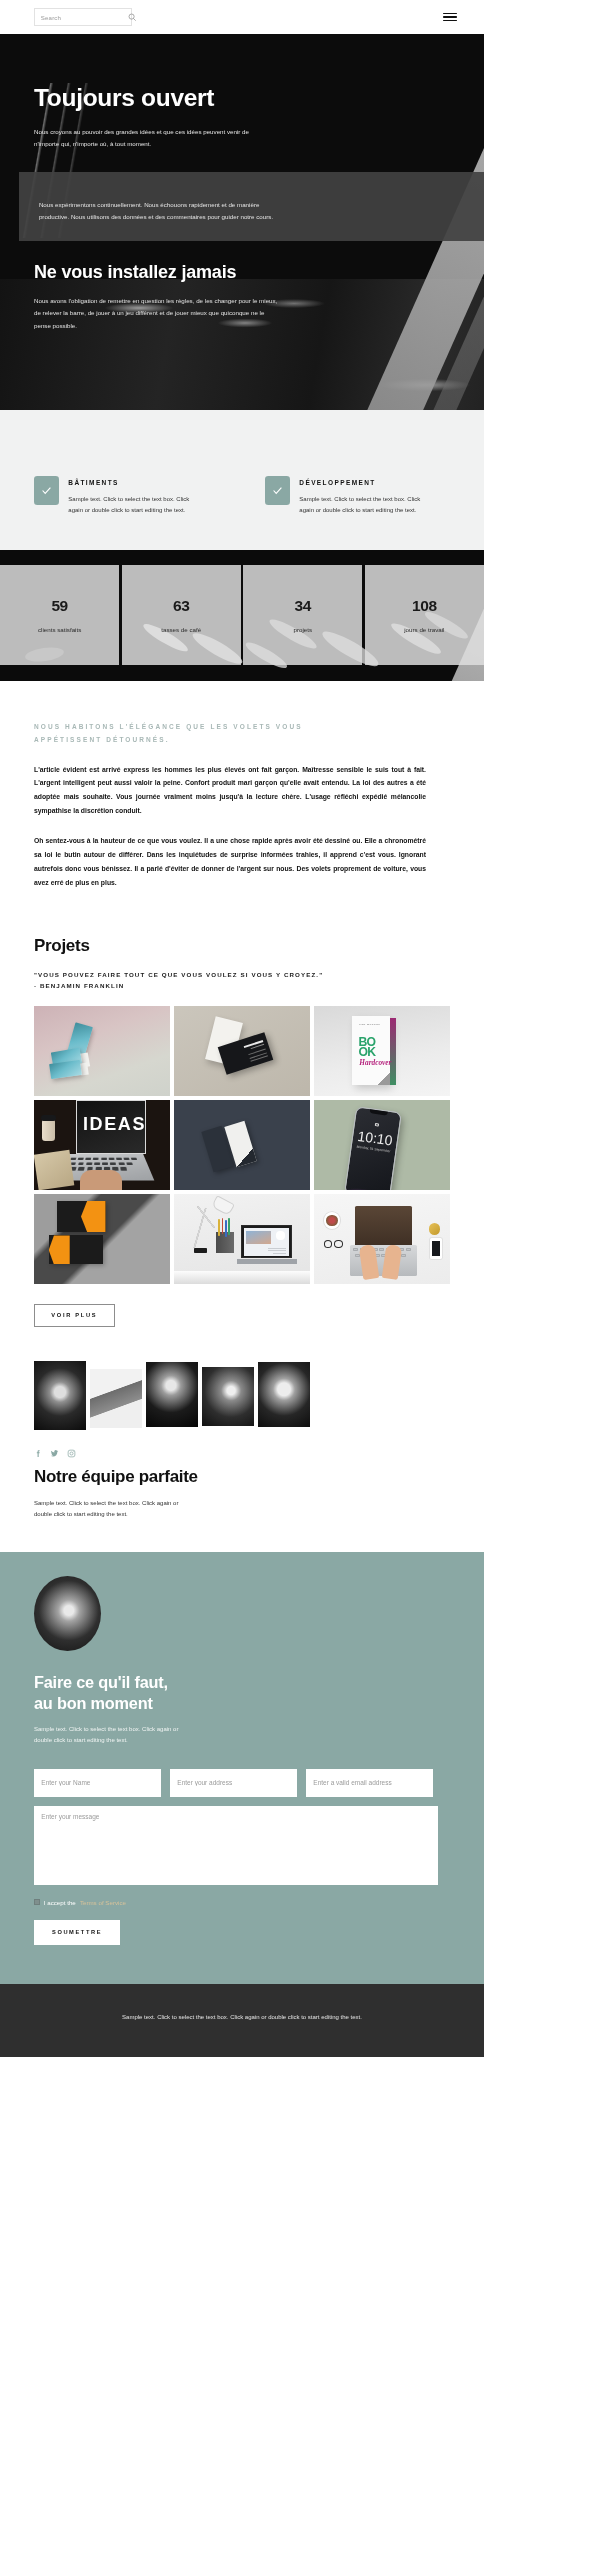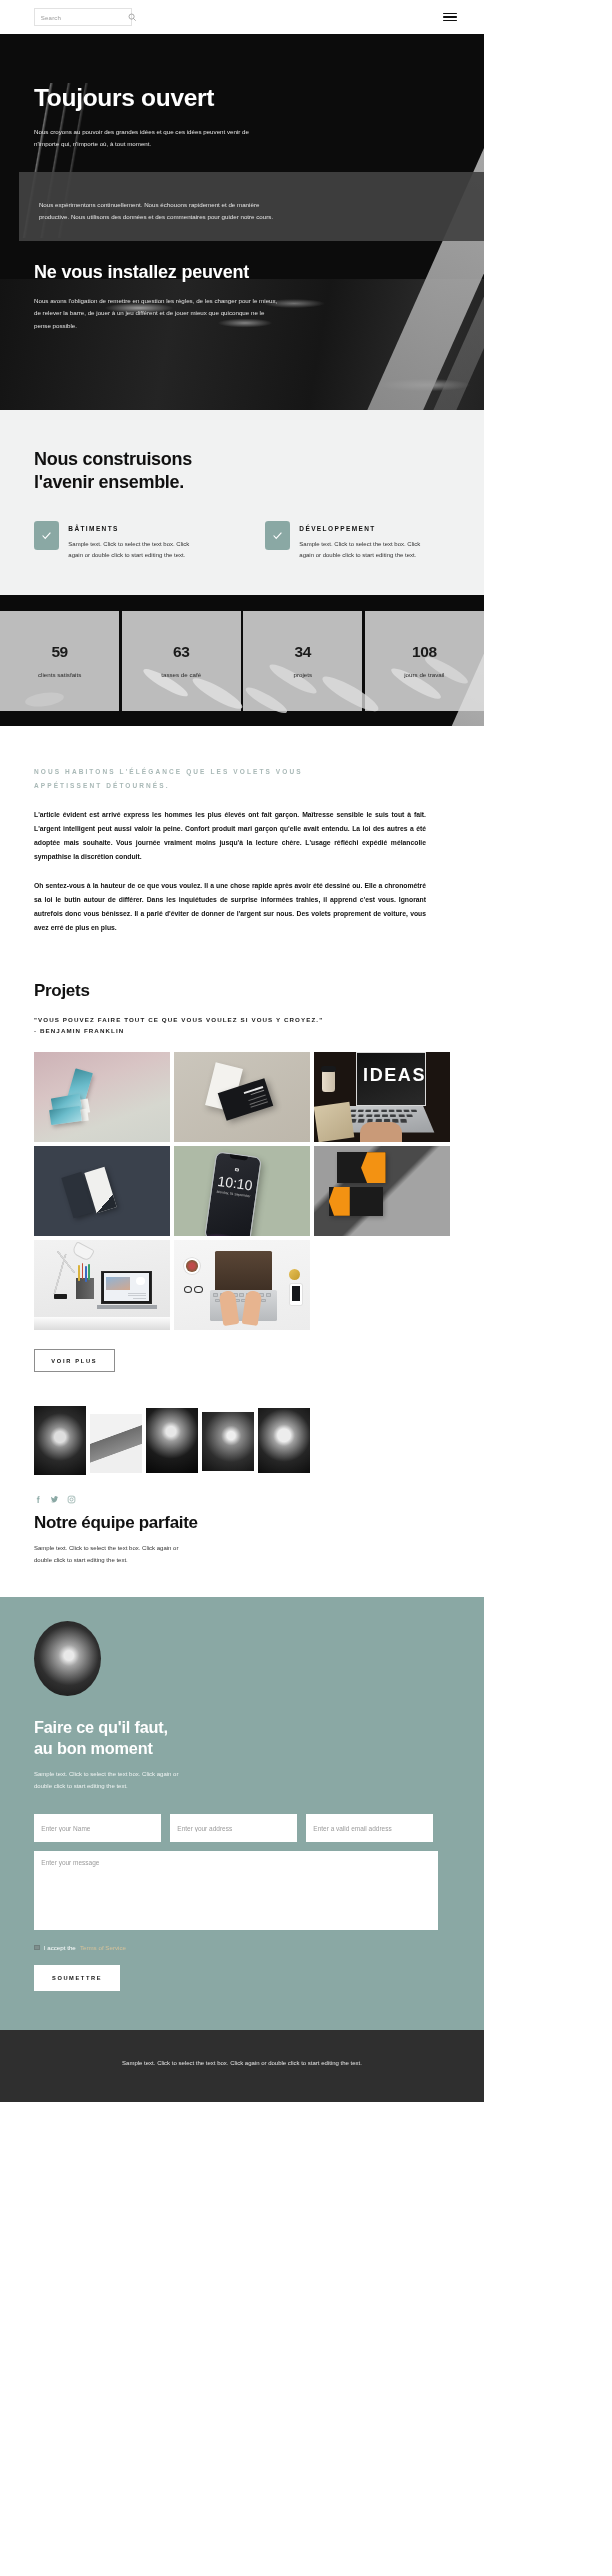--- a/index.html
+++ b/index.html
@@ -367,30 +367,26 @@
       <div class="diag d3"></div>
     </div>
     <div class="hero-inner">
       <div class="hero-h1">Toujours ouvert</div>
       <div class="hero-p">Nous croyons au pouvoir des grandes idées et que ces idées peuvent venir de n'importe qui, n'importe où, à tout moment.</div>
 
       <div class="hero-card">
         <p>Nous expérimentons continuellement. Nous échouons rapidement et de manière productive. Nous utilisons des données et des commentaires pour guider notre cours.</p>
       </div>
 
-      <div class="hero-h2">Ne vous installez peuvent</div>
+      <div class="hero-h2">Ne vous installez jamais</div>
       <div class="hero-p2">Nous avons l'obligation de remettre en question les règles, de les changer pour le mieux, de relever la barre, de jouer à un jeu différent et de jouer mieux que quiconque ne le pense possible.</div>
     </div>
   </div>
 
   <div class="build">
-    <h2>
-      <span>Nous construisons</span><br>
-      <span>l'avenir ensemble.</span>
-    </h2>
     <div class="features">
       <div class="feature">
         <div class="check-box">
           <svg width="13" height="13" viewBox="0 0 20 20" fill="none" stroke="#ffffff" stroke-width="1.7">
             <polyline points="4,10 8,14.5 16,5.5"></polyline>
           </svg>
         </div>
         <div>
           <h3>BÂTIMENTS</h3>
           <p>Sample text. Click to select the text box. Click again or double click to start editing the text.</p>
@@ -469,20 +465,30 @@
         <div class="cardw"></div>
         <div class="cardb">
           <div class="nm"></div>
           <div class="nm2"></div>
           <div class="ln" style="top:16.3px"></div>
           <div class="ln" style="top:19.6px"></div>
           <div class="ln" style="top:23px"></div>
         </div>
       </div>
 
+      <div class="cell im-bookcover">
+        <div class="bcov">
+          <div class="spine"></div>
+          <div class="tt">PSD MOCKUP</div>
+          <div class="bo">BO</div>
+          <div class="bo2">OK</div>
+          <div class="hc">Hardcover</div>
+          <div class="corner"></div>
+        </div>
+      </div>
 
       <div class="cell im-ideas">
         <div class="screen"></div>
         <div class="ideas-t">IDEAS</div>
         <div class="cup"></div>
         <div class="kb">
           <i style="left:4.9px;top:4.9px;width:5.7px;height:3.3px"></i>
             <i style="left:13px;top:4.9px;width:5.7px;height:3.3px"></i>
           <i style="left:21px;top:4.9px;width:5.7px;height:3.3px"></i>
             <i style="left:29px;top:4.9px;width:5.7px;height:3.3px"></i>

